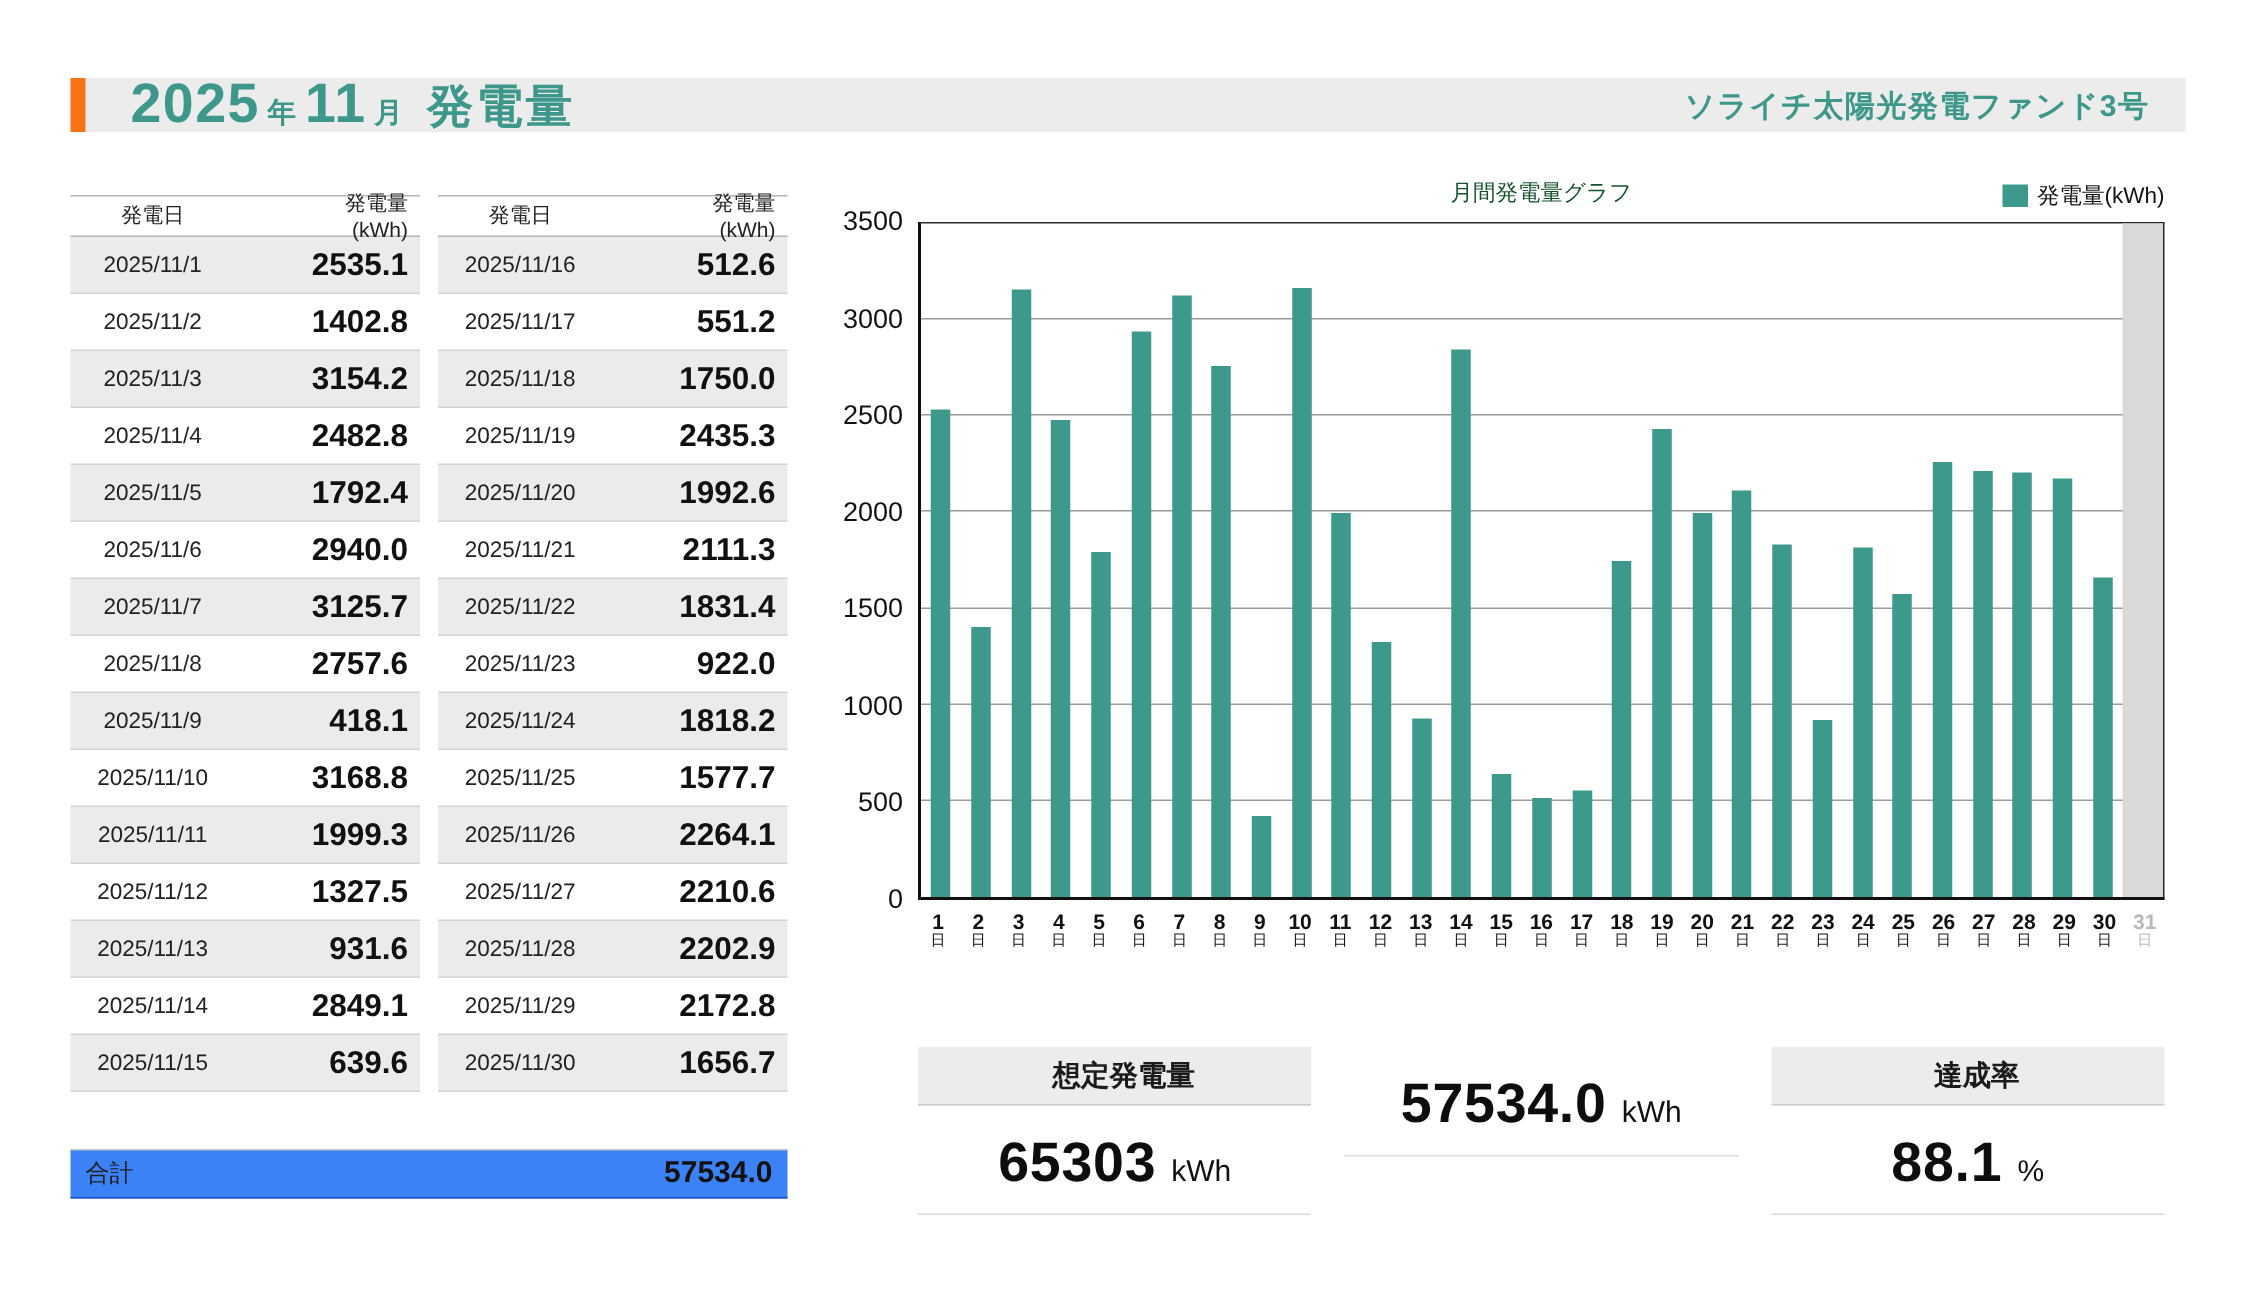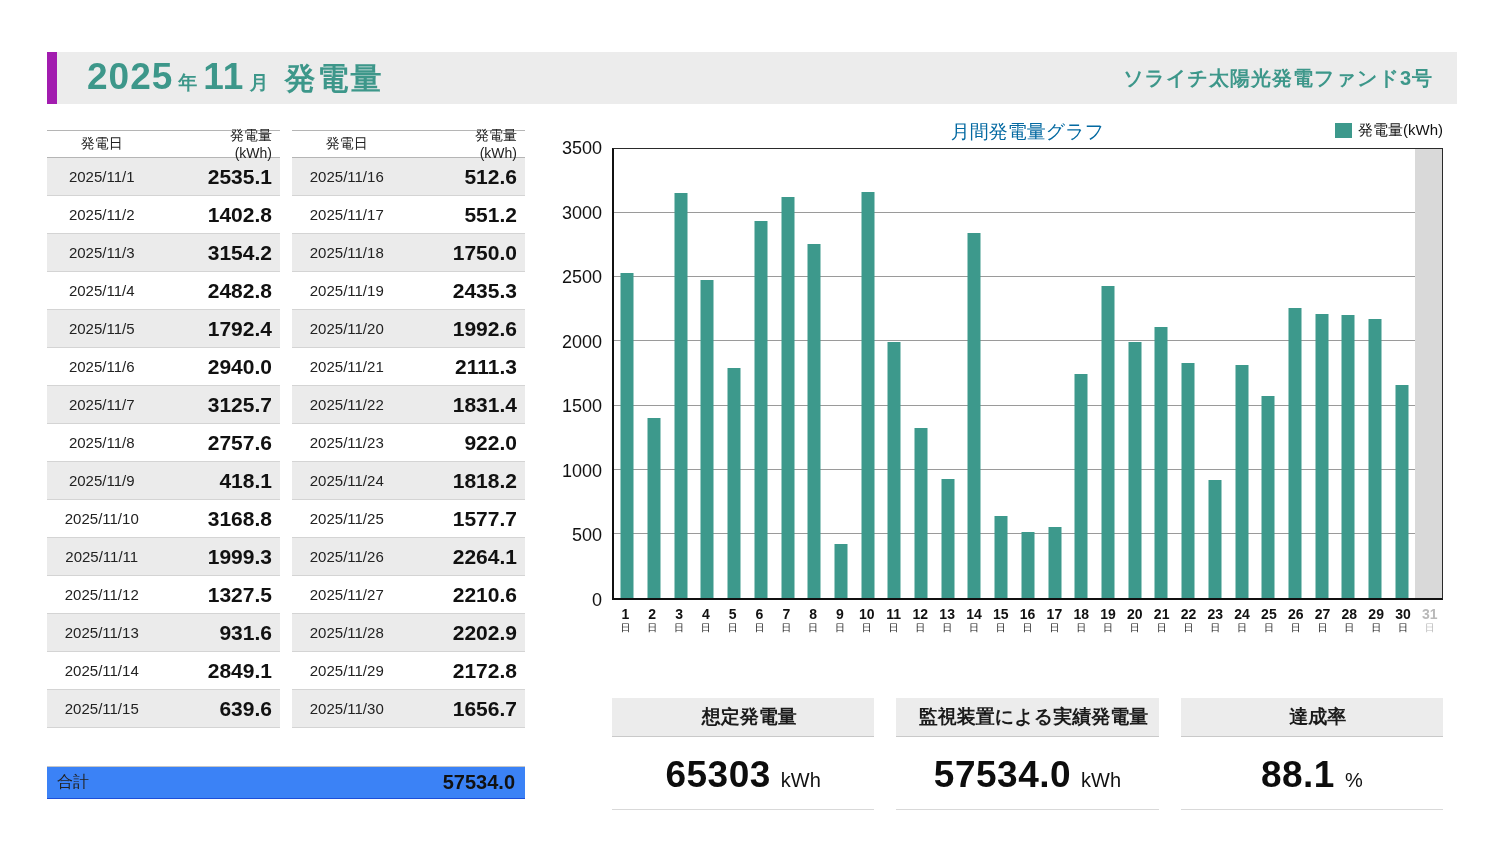--- a/index.html
+++ b/index.html
@@ -4,23 +4,23 @@
 <style>
   * { margin:0; padding:0; box-sizing:border-box; }
   html,body { background:#fff; }
   .page {
     position:relative; width:1500px; height:866px; background:#fff; overflow:hidden;
     font-family:"Liberation Sans","DejaVu Sans",sans-serif; color:#1b1b1b;
   }
 
   
   .header-band {
-    position:absolute; left:47px; top:52px; width:1410px; height:52px;
+    position:absolute; left:47px; top:52px; width:1410px; height:36px;
     background:#ececec; display:flex; align-items:center;
-    border-left:10px solid #a21caf;
+    border-left:10px solid #f97316;
   }
   .title-wrap { margin-left:30px; display:flex; align-items:baseline; color:#3d978a; }
   .title-num { font-size:37px; font-weight:600; letter-spacing:1px; }
   .title-unit { font-size:19px; font-weight:600; margin:0 6px 0 5px; }
   .title-main { font-size:31px; font-weight:700; margin-left:10px; letter-spacing:2px; }
   .fund-name { margin-left:auto; margin-right:24px; color:#3d978a; font-size:20px; font-weight:700; letter-spacing:1px; }
 
   
   .tables { position:absolute; left:47px; top:130px; display:flex; gap:12px; }
   .data-table { width:233px; }
@@ -43,21 +43,21 @@
     position:absolute; left:47px; top:766px; width:478px; height:33px;
     background:#3b82f6; border-top:1px solid #c6c6c6; border-bottom:1px solid #1d4ed8;
     display:flex; align-items:center; padding:0 10px;
   }
   .total-label { font-size:16px; color:#222; }
   .total-value { margin-left:auto; font-size:20px; font-weight:700; color:#111; }
 
   
   .chart-title {
     position:absolute; left:612px; top:119px; width:831px; text-align:center;
-    font-size:19px; color:#0369a1;
+    font-size:15px; color:#14532d;
   }
   .legend {
     position:absolute; top:121px; right:57px; display:flex; align-items:center; gap:6px;
     font-size:15px; color:#111;
   }
   .legend-swatch { width:17px; height:15px; background:#3d978a; display:inline-block; }
 
   .plot {
     position:absolute; left:612px; top:148px; width:831px; height:452px;
     border-top:1px solid #2a2a2a; border-right:1px solid #2a2a2a;
@@ -500,21 +500,20 @@
 
   <div class="stats">
     <div class="stat-box">
       <div class="stat-head">想定発電量</div>
       <div class="stat-value-row">
         <span class="stat-value">65303</span>
         <span class="stat-unit">kWh</span>
       </div>
     </div>
     <div class="stat-box">
-      <div class="stat-head">監視装置による実績発電量</div>
       <div class="stat-value-row">
         <span class="stat-value">57534.0</span>
         <span class="stat-unit">kWh</span>
       </div>
     </div>
     <div class="stat-box">
       <div class="stat-head">達成率</div>
       <div class="stat-value-row">
         <span class="stat-value">88.1</span>
         <span class="stat-unit">%</span>

